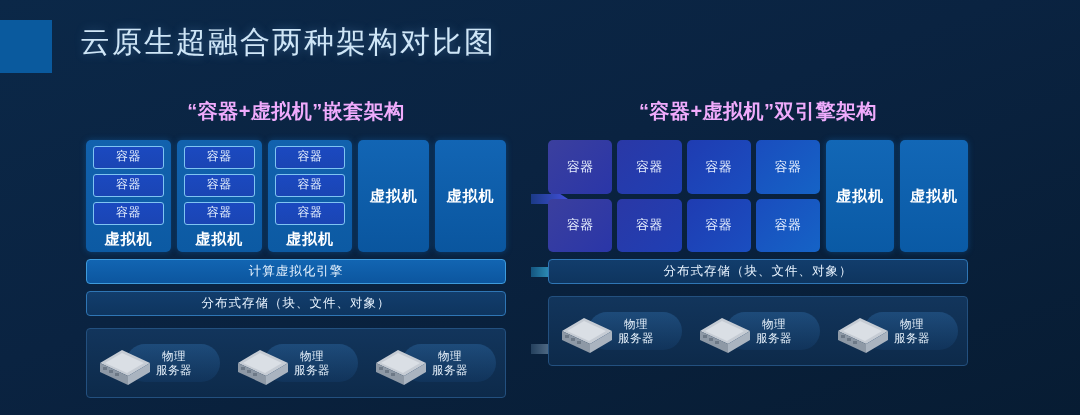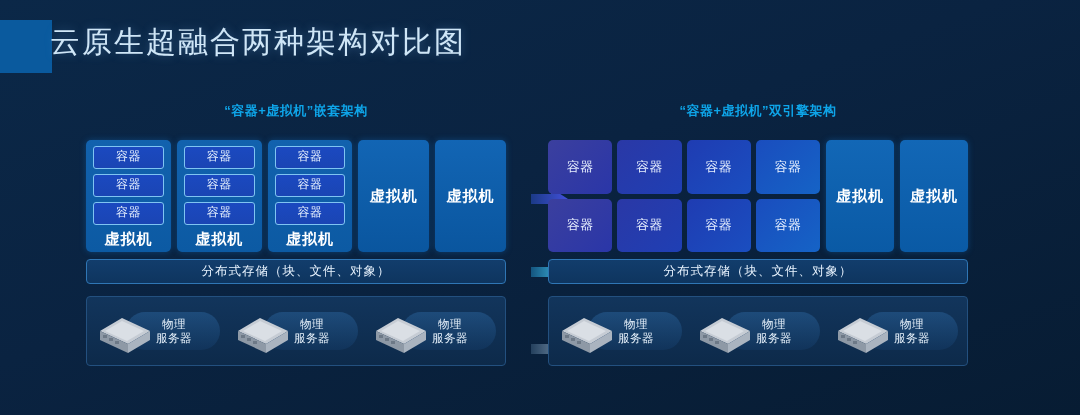--- a/index.html
+++ b/index.html
@@ -23,43 +23,43 @@
     width: 1080px; height: 88px;
   }
   .title-accent {
     position: absolute;
     left: 0; top: 20px;
     width: 52px; height: 53px;
     background: #0a5a9e;
   }
   .page-title {
     position: absolute;
-    left: 50px; top: 22px;
+    left: 80px; top: 22px;
     font-size: 30px;
     letter-spacing: 2px;
     color: #cfe6f7;
     font-weight: 500;
     text-shadow: 0 0 10px rgba(120,190,255,.35);
     white-space: nowrap;
   }
 
   
   .panel {
     position: absolute;
     top: 100px;
     width: 420px;
     height: 300px;
   }
   .panel.left  { left: 86px;  }
   .panel.right { left: 548px; }
 
   .panel-title {
     text-align: center;
-    font-size: 13px;
-    color: #0ea5e9;
+    font-size: 20px;
+    color: #f0abfc;
     font-weight: 700;
     letter-spacing: .5px;
     height: 28px;
     line-height: 22px;
     white-space: nowrap;
   }
 
   
   .compute-row {
     display: flex;
@@ -255,20 +255,21 @@
       <div class="ctn-inner">容器</div>
       <div class="ctn-inner">容器</div>
       <div class="ctn-inner">容器</div>
       <div class="vm-nested-label">虚拟机</div>
     </div>
 
     <div class="vm-plain">虚拟机</div>
     <div class="vm-plain">虚拟机</div>
   </div>
 
+  <div class="band engine">计算虚拟化引擎</div>
   <div class="band storage">分布式存储（块、文件、对象）</div>
 
   <div class="server-band">
 
     <div class="server-item">
       <div class="server-pill"></div>
       <svg class="server-icon" viewBox="0 0 58 44">
         <polygon points="4,22 26,9 54,22 32,35" fill="#c6ccd4"></polygon>
         <polygon points="4,22 4,31 32,44 32,35" fill="#8e99a6"></polygon>
         <polygon points="32,35 54,22 54,31 32,44" fill="#aab4c0"></polygon>

